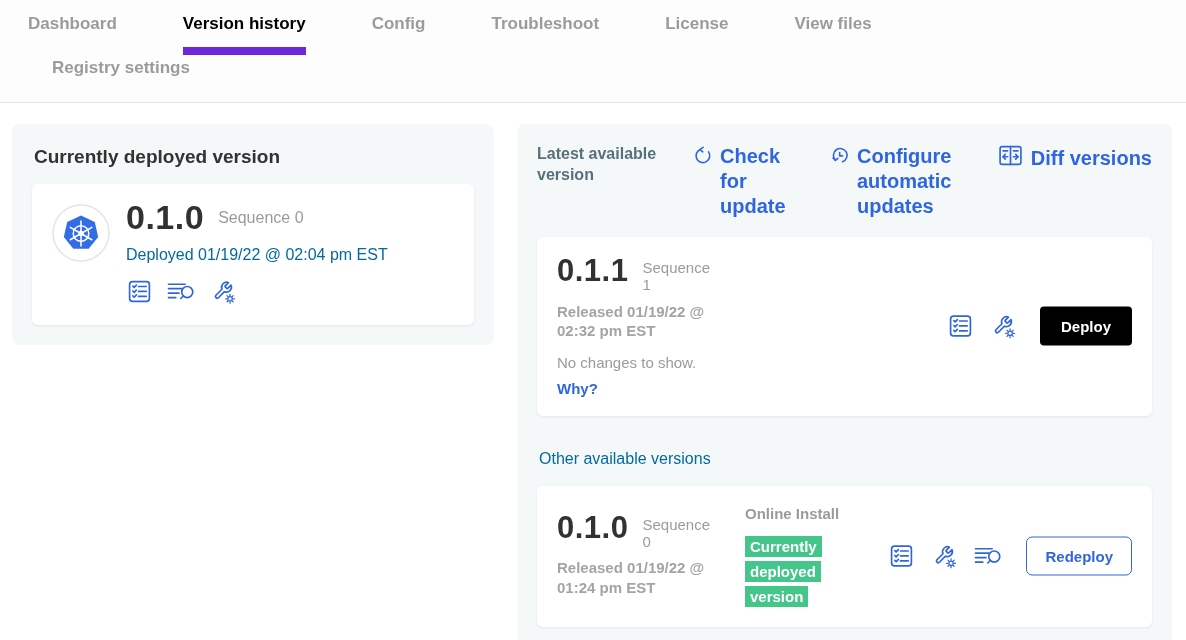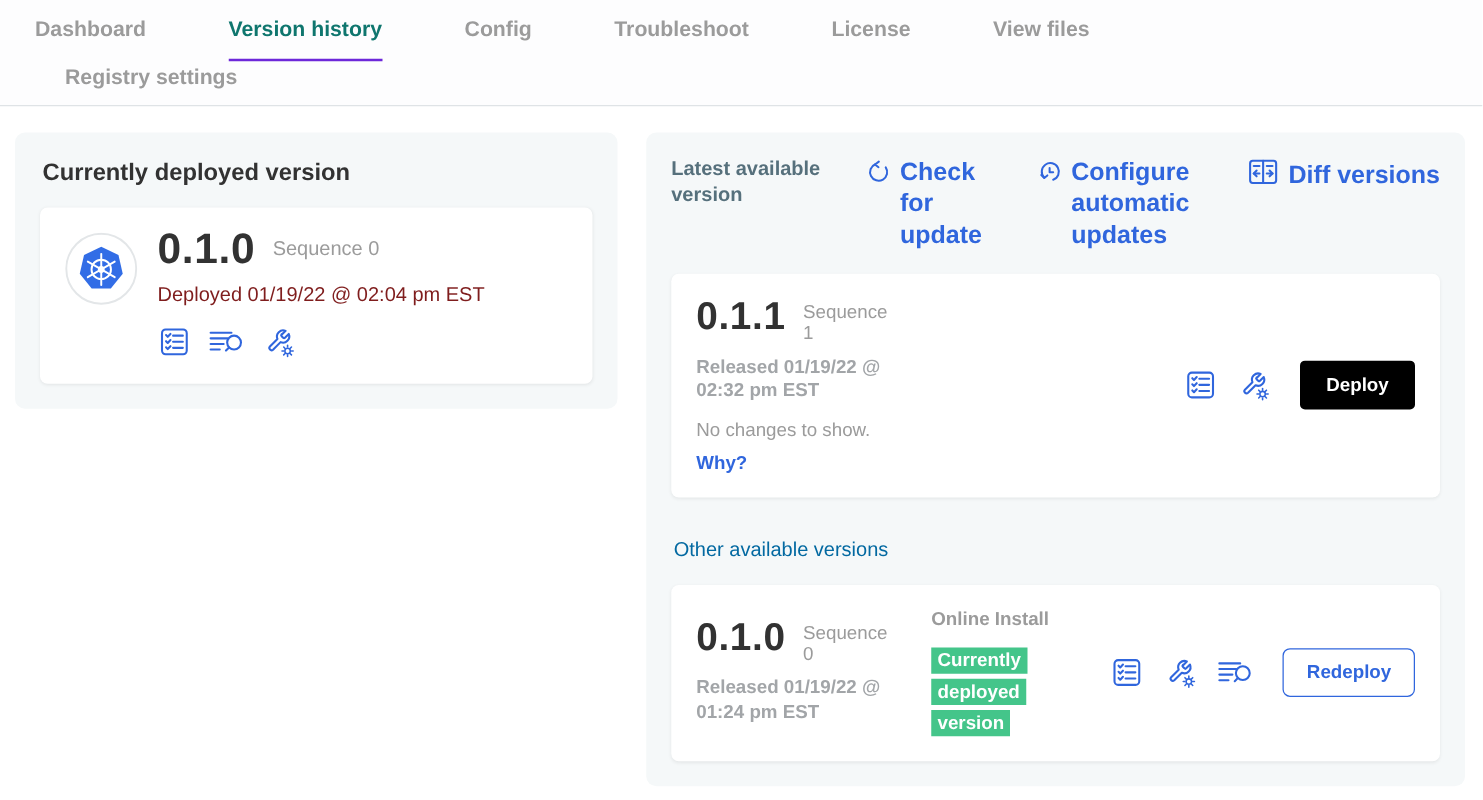--- a/index.html
+++ b/index.html
@@ -1,41 +1,41 @@
 <!DOCTYPE html>
 <html><head>
 <meta charset="utf-8">
 <style>
   * { margin:0; padding:0; box-sizing:border-box; }
   html,body { width:1186px; height:640px; background:#fff; overflow:hidden;
     font-family:"Liberation Sans", sans-serif; }
 
   
-  .topnav { padding:14px 0 0 28px; border-bottom:1px solid #dfe3e6; background:#fdfdfe; }
+  .topnav { padding:14px 0 12px 28px; border-bottom:1px solid #dfe3e6; background:#fdfdfe; }
   .tabs-row1 { display:flex; gap:66px; }
   .tab { font-size:17px; font-weight:600; color:#9b9b9b; padding-bottom:13px; cursor:pointer; white-space:nowrap; }
-  .tab.active { color:#0f766e; border-bottom:2px solid #6d28d9; }
+  .tab.active { color:#000000; border-bottom:8px solid #6d28d9; }
   .tabs-row2 { display:flex; padding:3px 0 12px 24px; }
   .tabs-row2 .tab { padding-bottom:0; }
 
   
   .content { display:flex; align-items:flex-start; gap:23px; padding:21px 14px 0 12px; }
   .panel { background:#f5f8f9; border-radius:8px; }
   .panel-left { width:482px; padding:20px; }
   .panel-right { flex:1; padding:20px; }
 
   
   .panel-left h2 { font-size:19px; font-weight:700; color:#323232; margin:2px 0 16px 2px; }
   .deployed-card { background:#fff; border-radius:6px; box-shadow:0 1px 3px rgba(0,0,0,.08);
     padding:16px 20px 20px; display:flex; gap:16px; }
   .k8s-logo { width:58px; height:58px; flex:none; margin-top:4px; }
   .version-row { display:flex; gap:14px; align-items:flex-start; }
   .version-big { font-size:34px; font-weight:800; color:#323232; line-height:1.05; letter-spacing:.5px; }
   .seq { font-size:16px; color:#9b9b9b; font-weight:500; padding-top:9px; }
-  .deployed-date { color:#7f1d1d; font-size:16px; font-weight:500; margin-top:10px; }
+  .deployed-date { color:#0369a1; font-size:16px; font-weight:500; margin-top:10px; }
   .icons-row { display:flex; gap:13px; margin-top:14px; align-items:center; }
 
   
   .ic { width:27px; height:25px; stroke:#3066dd; fill:none; stroke-width:1.6;
     stroke-linecap:round; stroke-linejoin:round; display:block; }
   .icbtn { cursor:pointer; display:inline-block; }
   .ic-sm { width:19px; height:21px; stroke-width:1.7; flex:none; margin-top:1px; }
 
   
   .latest-header { display:flex; align-items:flex-start; }

